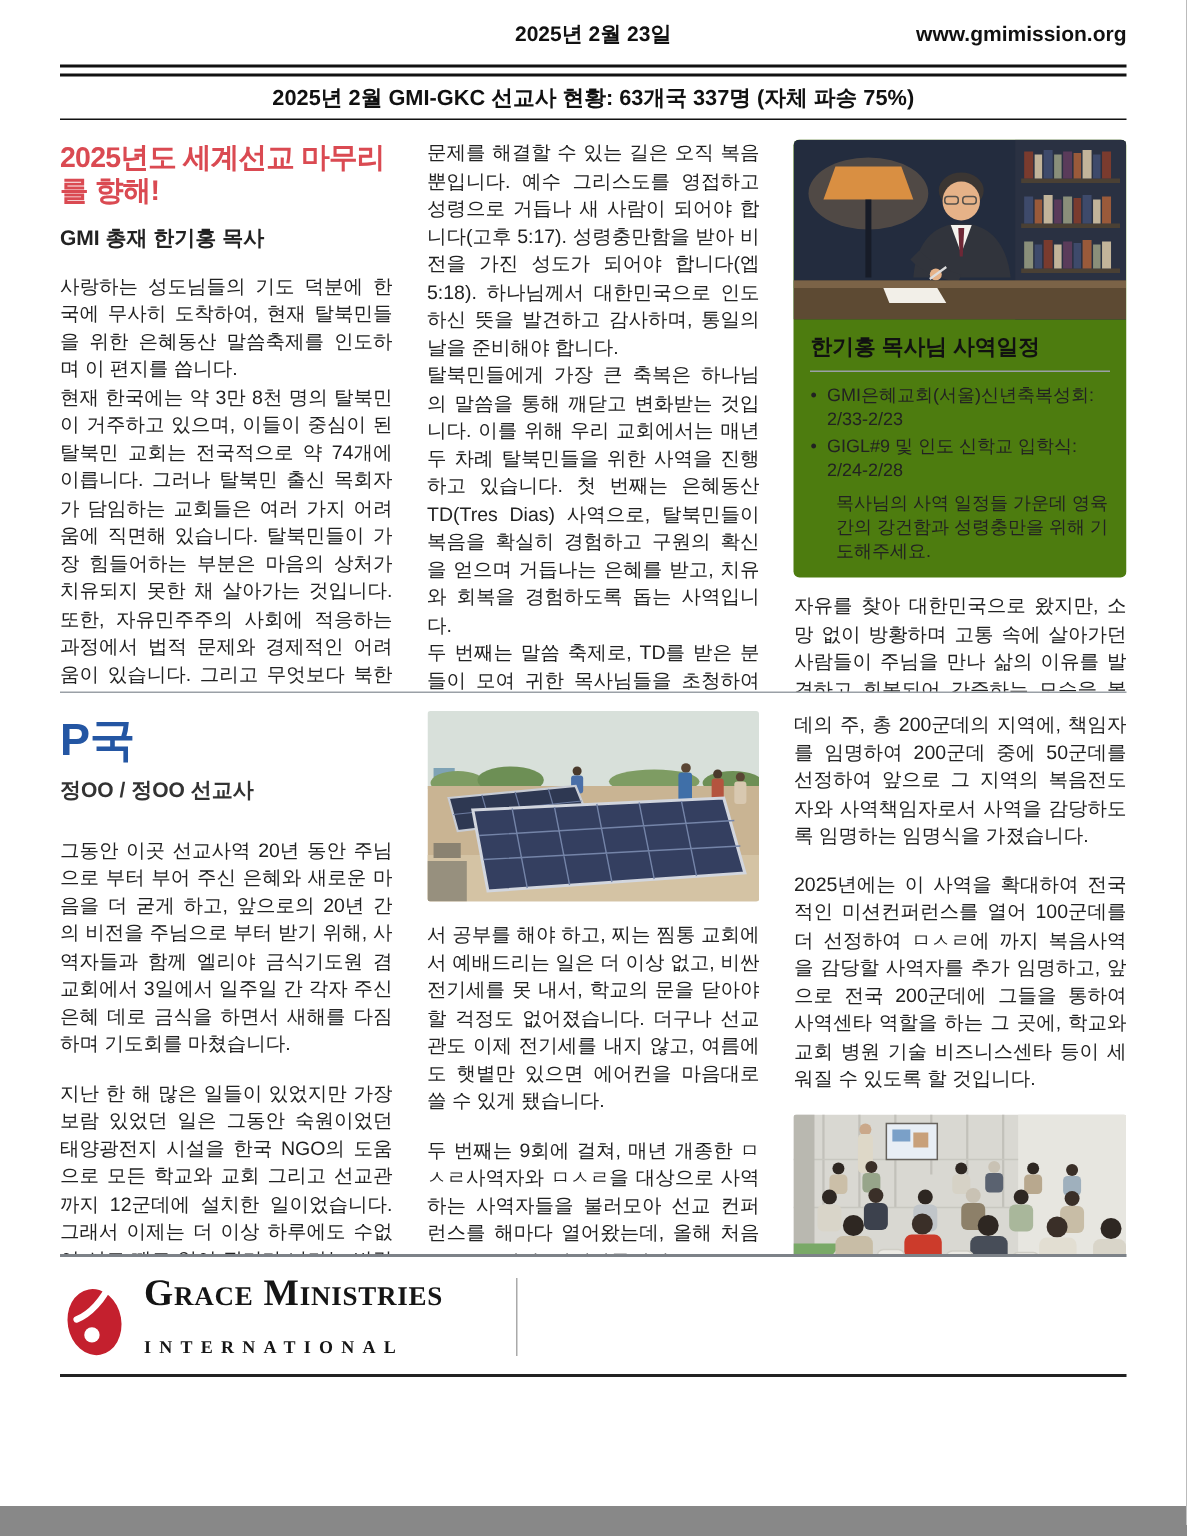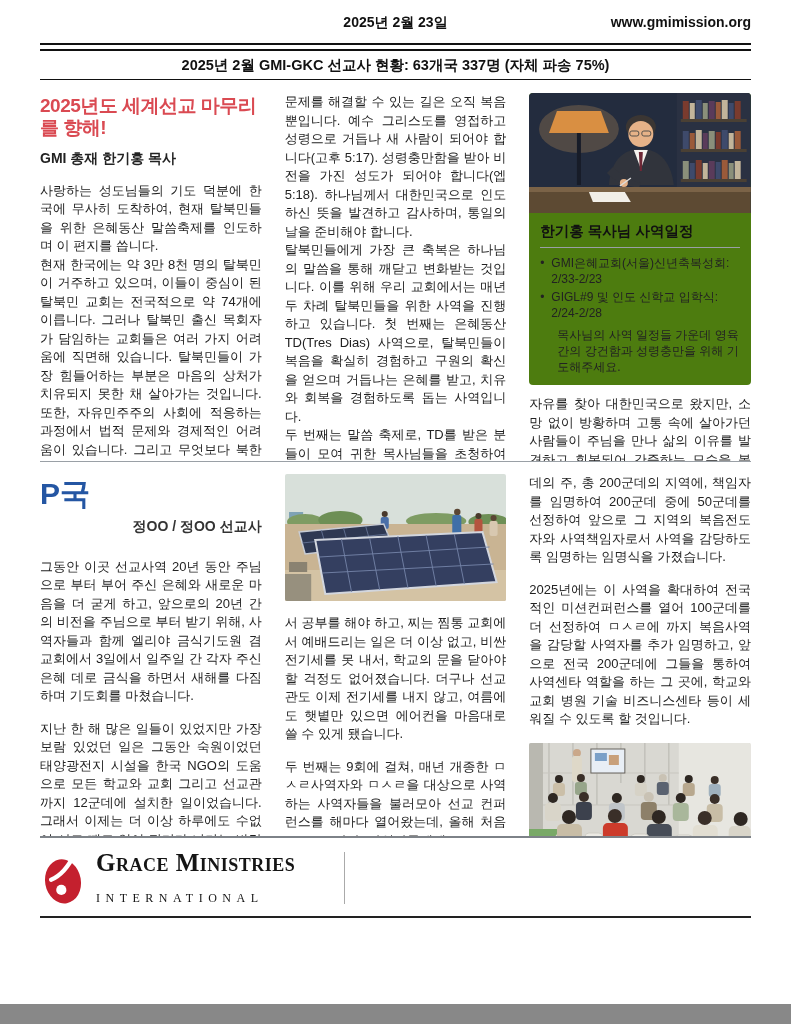--- a/index.html
+++ b/index.html
@@ -30,21 +30,21 @@
   .article-1{margin-top:13px;height:368px;overflow:hidden;}
   .article-2{margin-top:12px;height:362px;overflow:hidden;}
   .body-text{font-size:13px;line-height:18.5px;text-align:justify;color:#222;}
   .body-text p{margin:0;}
   .article-2 .body-text p{margin:0 0 14px 0;}
   .headline-red{margin:2px 0 10px 0;font-size:19px;line-height:1.18;font-weight:800;
     color:#da4a52;letter-spacing:-0.5px;}
   .headline-blue{margin:4px 0 8px 0;font-size:30px;line-height:1.05;font-weight:800;
     color:#2456a3;}
   .byline{font-size:14px;font-weight:700;color:#222;margin:0 0 14px 0;}
-  .byline-2{font-size:14px;font-weight:600;color:#333;margin:0 0 22px 0;text-align:right;}
+  .byline-2{font-size:14px;font-weight:600;color:#333;margin:0 0 22px 0;}
   
   .schedule-card{background:#4d7c0f;border-radius:4px;overflow:hidden;}
   .card-photo{display:block;width:100%;height:120px;}
   .card-body{padding:9px 11px 10px 11px;}
   .card-title{font-size:14.5px;font-weight:800;color:#111;padding-bottom:6px;
     border-bottom:1px solid #9aa0a6;margin:0 0 7px 0;}
   .card-list{list-style:none;margin:0;padding:0;font-size:12px;line-height:16px;color:#222;}
   .card-list li{position:relative;padding-left:11px;margin-bottom:2px;}
   .card-list li::before{content:"•";position:absolute;left:0;top:0;}
   .card-note{font-size:12px;line-height:16px;color:#222;margin-top:6px;margin-left:17px;}
@@ -53,21 +53,21 @@
   .photo{display:block;width:100%;border-radius:2px;}
   .photo-solar{height:127px;margin-bottom:13px;}
   .photo-meeting{height:104px;margin-top:0px;}
   
   .footer-divider{border:none;border-top:2px solid #7d8288;margin:0;}
   .footer{margin-top:10px;height:60px;display:flex;align-items:center;}
   .logo-block{display:flex;align-items:center;gap:10px;width:300px;}
   .logo-text .l1{font-family:"Liberation Serif","DejaVu Serif",serif;font-variant:small-caps;
     font-size:25px;font-weight:700;letter-spacing:0.5px;color:#151515;line-height:1;}
   .logo-text .l2{font-family:"Liberation Serif","DejaVu Serif",serif;font-size:12px;
-    font-weight:400;letter-spacing:5.5px;color:#151515;margin-top:16px;}
+    font-weight:700;letter-spacing:5.5px;color:#151515;margin-top:16px;}
   .footer-sep{width:1px;height:52px;background:#aaa;margin:0 18px 0 4px;}
   .footer-info{font-size:13px;line-height:19px;color:#222;}
   .bottom-rule{border:none;border-top:2px solid #222;margin:8px 0 0 0;}
 </style>
 </head>
 <body>
 
 <div class="page">
 
   <div class="top-row">

